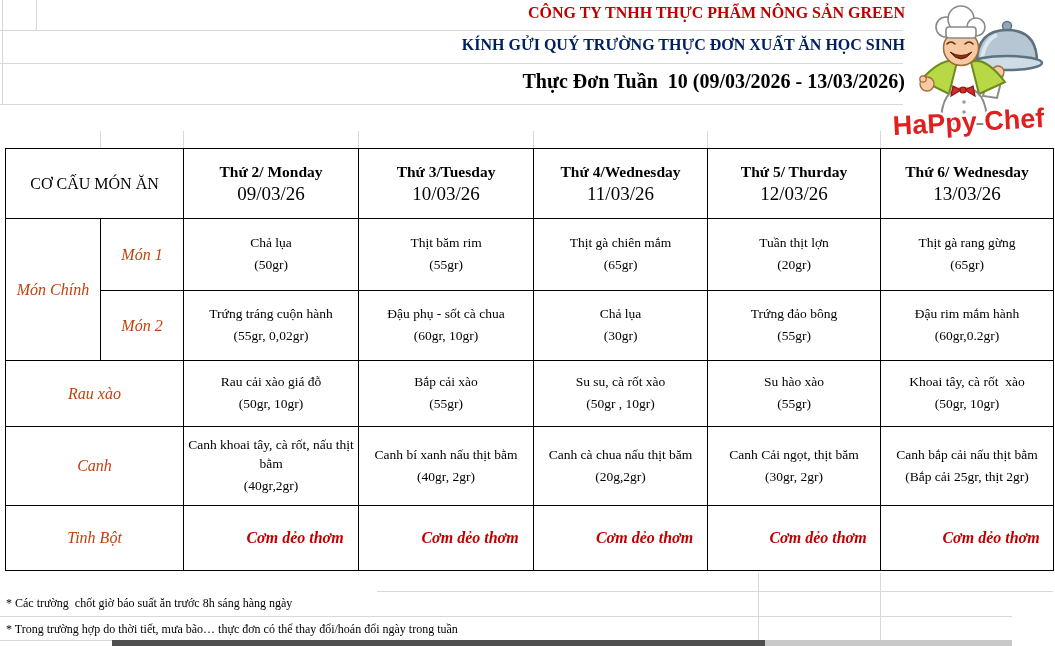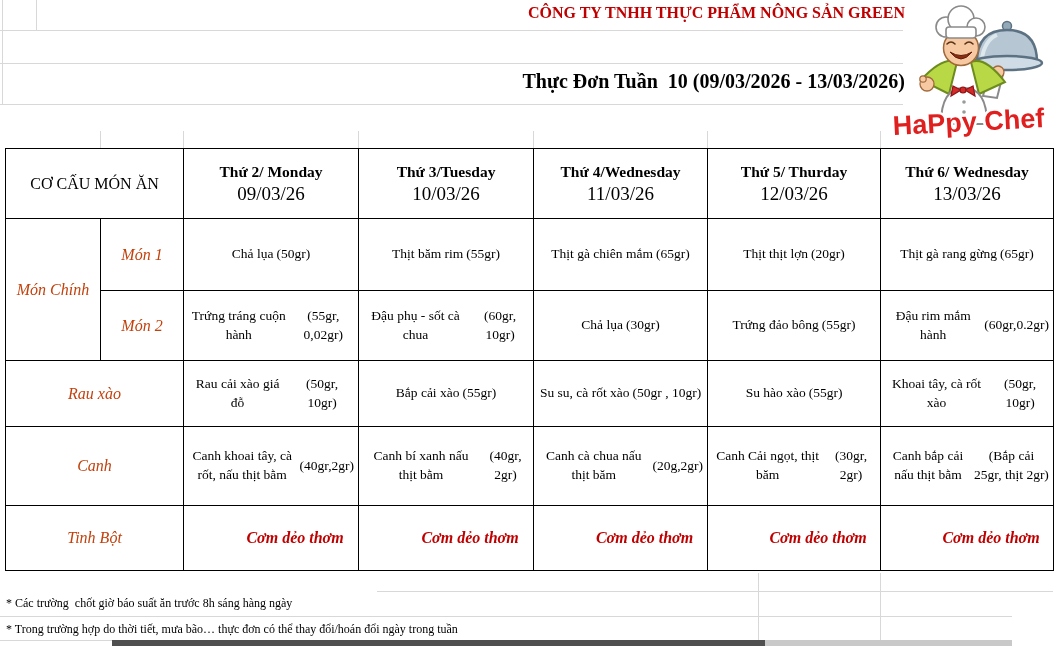--- a/index.html
+++ b/index.html
@@ -32,21 +32,21 @@
   tr.r-mon1{height:72px;}
   tr.r-mon2{height:70px;}
   tr.r-rau{height:66px;}
   tr.r-canh{height:79px;}
   tr.r-tinhbot{height:65px;}
 
   .corner{font-size:16px; font-weight:bold;}
   .day-label{font-size:15.5px; font-weight:bold; margin-bottom:2px;}
   .day-date{font-size:19px;}
   .grp{font-size:16px; font-weight:bold; font-style:italic; color:#c2410c;}
-  .cell{display:flex; justify-content:center; align-items:center;
+  .cell{display:flex; flex-direction:column; justify-content:center; align-items:center;
         gap:3px; padding:2px 4px; line-height:1.4;}
   .dish,.qty{font-size:13.5px;}
   .starch{font-size:16px; font-weight:bold; font-style:italic; color:#C00000;margin-left:48px;}
 
   
   .note{position:absolute; left:6px; font-size:12px; color:#000;}
   .note-1{top:596px;}
   .note-2{top:622px;}
 
   
@@ -74,20 +74,21 @@
   <div class="gl" style="left:533px;top:131px;width:1px;height:17px;"></div>
   <div class="gl" style="left:707px;top:131px;width:1px;height:17px;"></div>
   <div class="gl" style="left:880px;top:131px;width:1px;height:17px;"></div>
   <div class="gl" style="left:880px;top:573px;width:1px;height:67px;"></div>
   <div class="gl" style="left:758px;top:573px;width:1px;height:67px;"></div>
   <div class="gl" style="left:377px;top:591px;width:676px;height:1px;"></div>
   <div class="gl" style="left:0;top:616px;width:1012px;height:1px;"></div>
   <div class="gl" style="left:0;top:640px;width:1012px;height:1px;"></div>
 
   <div class="hdr-line hdr-company" data-bind="header.company">CÔNG TY TNHH THỰC PHẨM NÔNG SẢN GREEN</div>
+  <div class="hdr-line hdr-greeting" data-bind="header.greeting">KÍNH GỬI QUÝ TRƯỜNG THỰC ĐƠN XUẤT ĂN HỌC SINH</div>
   <div class="hdr-line hdr-week" data-bind="header.week_title">Thực Đơn Tuần  10 (09/03/2026 - 13/03/2026)</div>
 
   <div class="logo">
     <svg viewBox="0 0 170 142">
 
       <circle cx="122" cy="26" r="4.5" fill="#93a9b8" stroke="#5c7181" stroke-width="1.5"></circle>
       <path d="M92 62 Q92 30 122 30 Q152 30 152 62 Z" fill="#b6c6d2" stroke="#5c7181" stroke-width="2.5"></path>
       <path d="M97 58 Q100 40 112 35" fill="none" stroke="#e4edf2" stroke-width="4" opacity="0.85"></path>
       <ellipse cx="122" cy="63" rx="35" ry="7" fill="#cfdce5" stroke="#5c7181" stroke-width="2.5"></ellipse>
 
@@ -176,21 +177,21 @@
             </div>
           </td>
       <td>
             <div class="cell">
               <span class="dish" data-bind="table.rows.mon1.2.dish">Thịt gà chiên mắm</span>
               <span class="qty" data-bind="table.rows.mon1.2.qty">(65gr)</span>
             </div>
           </td>
       <td>
             <div class="cell">
-              <span class="dish" data-bind="table.rows.mon1.3.dish">Thịt thịt lợn</span>
+              <span class="dish" data-bind="table.rows.mon1.3.dish">Tuần thịt lợn</span>
               <span class="qty" data-bind="table.rows.mon1.3.qty">(20gr)</span>
             </div>
           </td>
       <td>
             <div class="cell">
               <span class="dish" data-bind="table.rows.mon1.4.dish">Thịt gà rang gừng</span>
               <span class="qty" data-bind="table.rows.mon1.4.qty">(65gr)</span>
             </div>
           </td>
     </tr>

